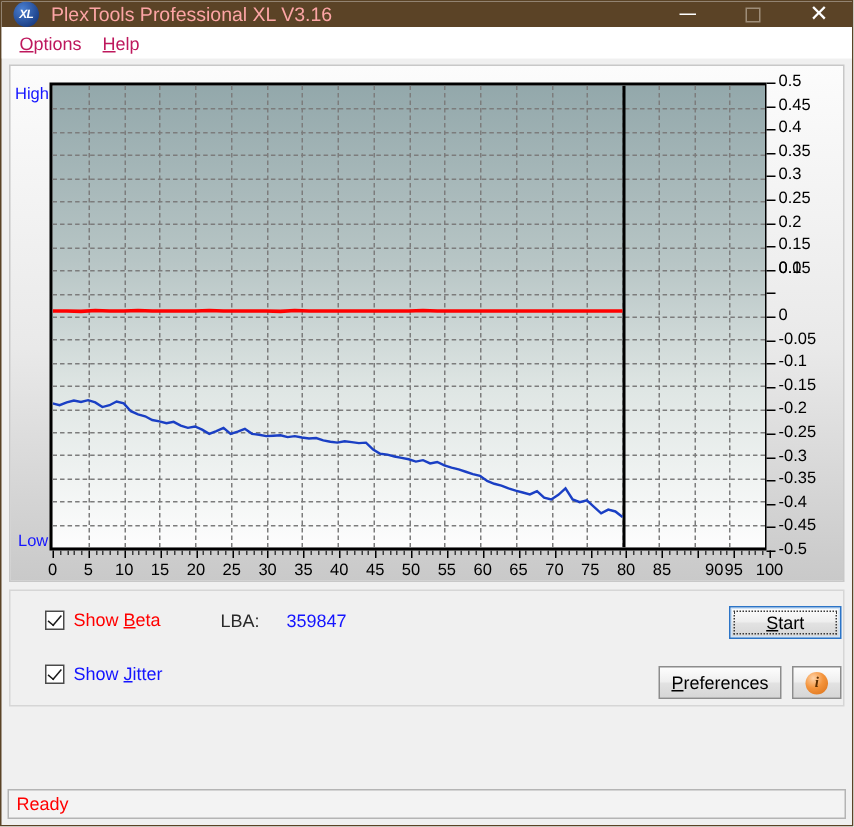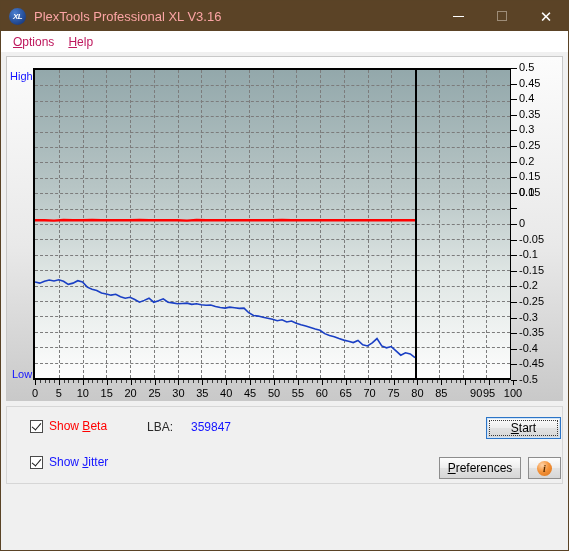--- a/index.html
+++ b/index.html
@@ -14,21 +14,21 @@
     position: relative;
     width: 569px; height: 551px;
     background: #f0f0f0;
     border: 1px solid #5a4326;
     overflow: hidden;
   }
 
   
   .titlebar {
     position: relative;
-    height: 30px;
+    height: 17px;
     background: #5b4326;
     display: flex;
     align-items: center;
   }
   .app-icon {
     width: 17px; height: 17px;
     margin-left: 8px; margin-right: 8px;
     border-radius: 50%;
     background: radial-gradient(circle at 35% 30%, #4a7fd0 0%, #1b3f86 75%, #14306a 100%);
     color: #ffffff;
@@ -589,14 +589,17 @@
       <span class="focusring"></span>
     </div>
     <div class="btn btn-prefs">
       <span><u>P</u>references</span>
     </div>
     <div class="btn btn-info">
       <span class="info-icon">i</span>
     </div>
   </div>
 
+  <div class="statusbar">
+    <span>Ready</span>
+  </div>
 
 </div>
 
 </body></html>

